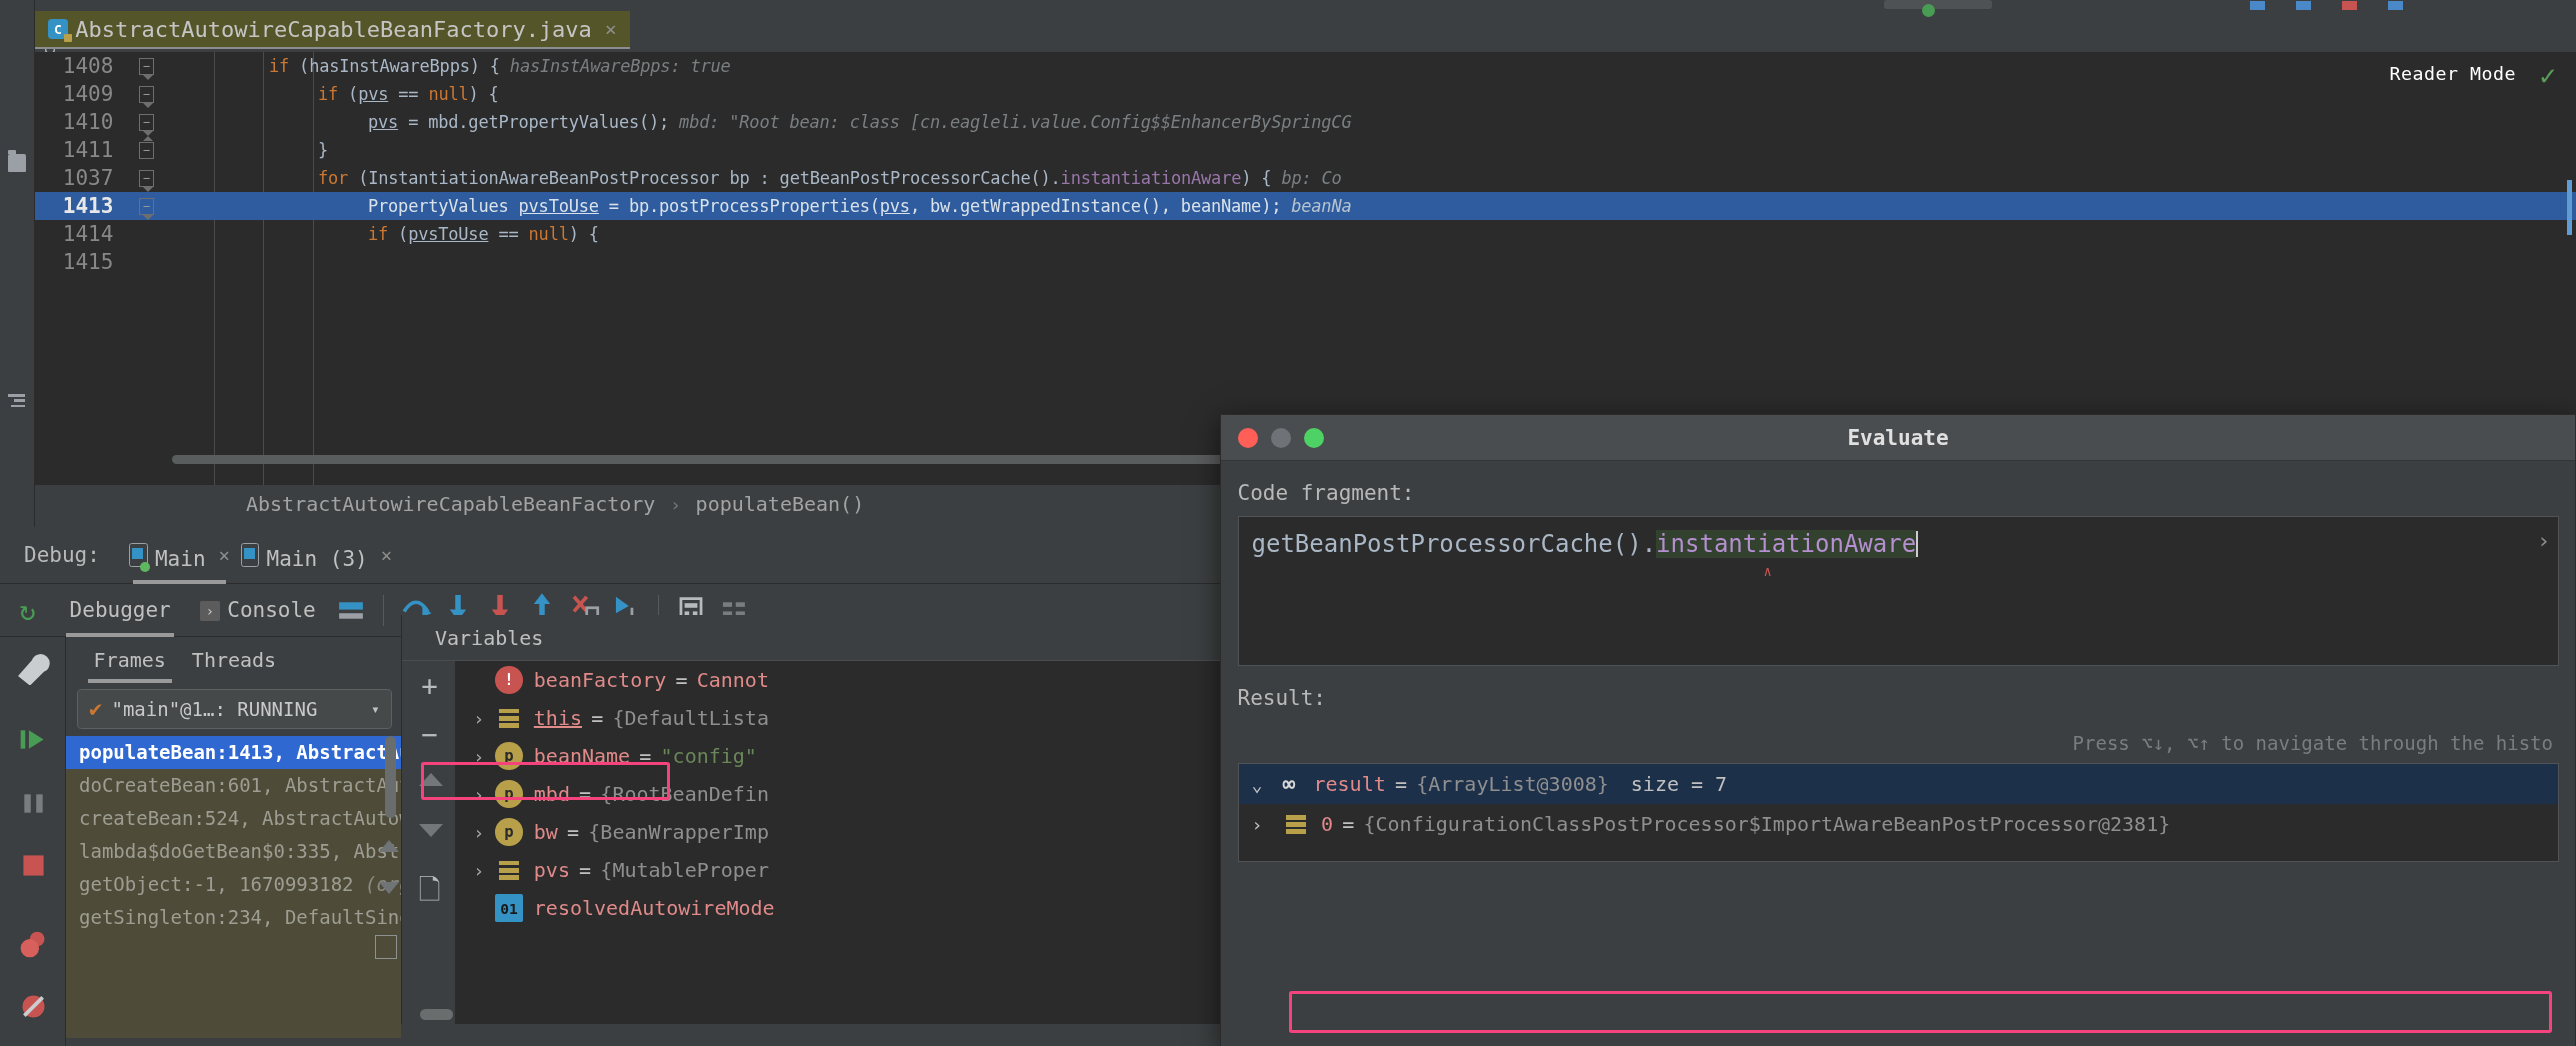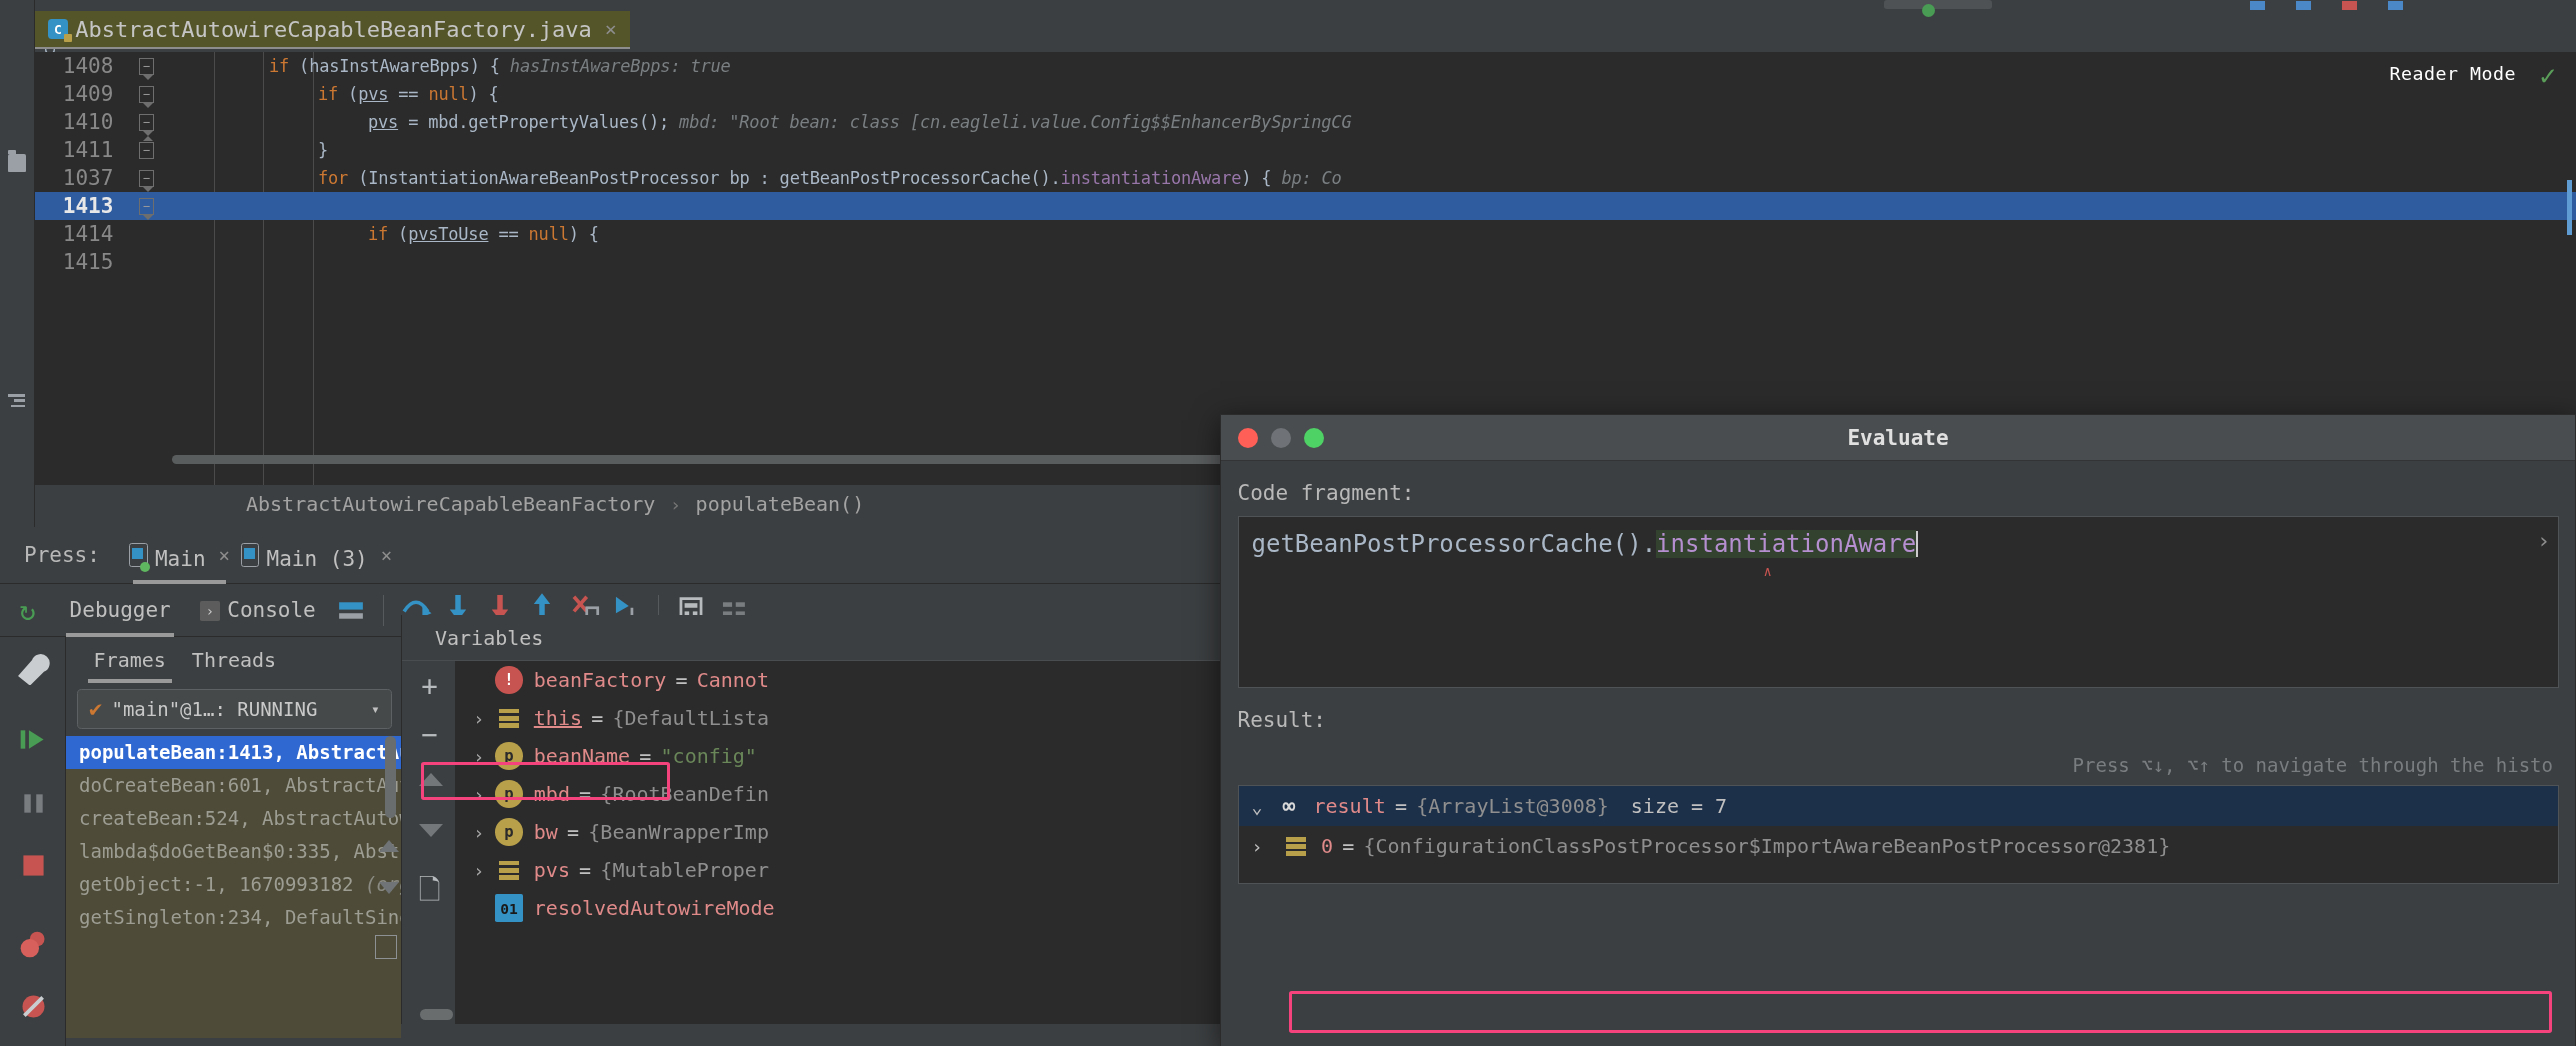--- a/index.html
+++ b/index.html
@@ -349,21 +349,21 @@
   #tl-close { background: #ff5f57; margin-left: 16.5px; }
   #tl-min { background: #6f7276; }
   #tl-max { background: #4fd265; }
   #eval-title {
     position: absolute; left: 0; right: 0; text-align: center;
     font-size: 21px; color: #e0e0e0; font-weight: bold;
   }
   #eval-body { padding: 20px 16.5px 0 16.5px; }
   .eval-label { font-size: 21px; color: #b9b9b9; margin-bottom: 11px; }
   #code-fragment-input {
-    height: 172px; background: #2b2b2b; border: 0.9px solid #4f5355;
+    height: 150px; background: #2b2b2b; border: 0.9px solid #4f5355;
     position: relative; padding: 9.2px 13px;
   }
   #code-fragment-text {
     font-size: 24px; color: #a9b7c6; white-space: nowrap; line-height: 37px;
   }
   #code-fragment-text .sel {
     background: #32422f; color: #b58fd0;
   }
   #code-caret {
     display: inline-block; width: 1.8px; height: 26px; background: #ccc;
@@ -475,20 +475,21 @@
         </div>
         <div class="marker-col"></div>
         <div class="code-text" style="padding-left: 104px;"><span class="kw">for </span><span>(InstantiationAwareBeanPostProcessor bp : getBeanPostProcessorCache().</span><span class="fld">instantiationAware</span><span>) {</span><span class="hint">  bp: Co</span></div>
       </div>
       <div class="code-row current">
         <div class="gutter-num">1413</div>
         <div class="fold-col">
           <div class="fold-box down">−</div>
         </div>
         <div class="marker-col"></div>
+        <div class="code-text" style="padding-left: 154px;"><span>PropertyValues </span><span class="und">pvsToUse</span><span> = bp.postProcessProperties(</span><span class="und">pvs</span><span>, bw.getWrappedInstance(), beanName);</span><span class="hint">  beanNa</span></div>
       </div>
       <div class="code-row">
         <div class="gutter-num">1414</div>
         <div class="fold-col"></div>
         <div class="marker-col"></div>
         <div class="code-text" style="padding-left: 154px;"><span class="kw">if </span><span>(</span><span class="und">pvsToUse</span><span> == </span><span class="kw">null</span><span>) {</span></div>
       </div>
       <div class="code-row">
         <div class="gutter-num">1415</div>
         <div class="fold-col"></div>
@@ -502,21 +503,21 @@
   <div id="right-scrollstrip"></div>
 </div>
 
 <div id="breadcrumb">
   <span>AbstractAutowireCapableBeanFactory</span>
   <span class="sep">›</span>
   <span>populateBean()</span>
 </div>
 
 <div id="debug-header">
-  <div id="debug-label">Press:</div>
+  <div id="debug-label">Debug:</div>
   <div id="run-tabs" style="display: flex; align-items: center;">
       <div class="run-tab active">
         <span class="run-icon dot">
           <i></i>
         </span>
         <span class="run-tab-label">Main</span>
         <span class="run-tab-close">×</span>
       </div>
       <div class="run-tab">
         <span class="run-icon">

